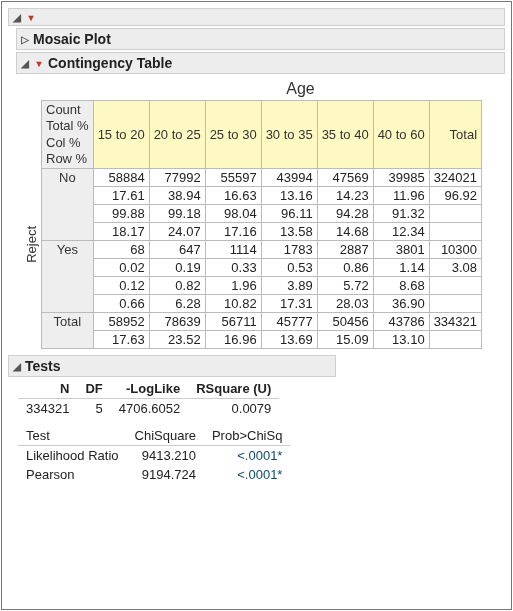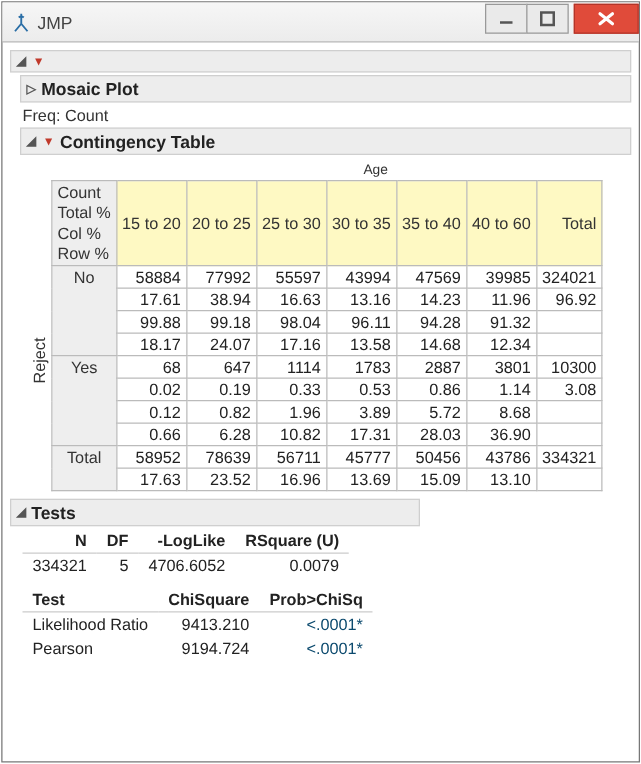--- a/index.html
+++ b/index.html
@@ -95,21 +95,21 @@
   .freq {
     margin: 3px 0 2px 10px;
     font-size: 13px;
     color: #333;
   }
   .ct-wrap {
     margin: 4px 0 0 14px;
   }
   .axis-top {
     text-align: center;
-    font-size: 11px;
+    font-size: 16px;
     color: #333;
     padding: 2px 0 2px 74px;
   }
   .ct-grid {
     display: flex;
   }
   .axis-left {
     writing-mode: vertical-rl;
     transform: rotate(180deg);
     text-align: center;
@@ -170,74 +170,49 @@
     text-align: right;
     padding: 2px 8px;
   }
   table.tests2 {
     border-collapse: collapse;
     font-size: 13px;
     margin: 8px 0 0 10px;
   }
   table.tests2 th {
     text-align: left;
-    font-weight: bold;
+    font-weight: normal;
     padding: 2px 8px;
     border-bottom: 1px solid #ccc;
   }
   table.tests2 th.r { text-align: right; }
   table.tests2 td {
     padding: 2px 8px;
   }
   table.tests2 td.r { text-align: right; }
   .sig { color: #0c4a6e; }
 </style>
 </head>
 <body>
 
 <div class="window">
 
-  <div class="titlebar">
-    <span class="app-icon">
-      <svg width="16" height="16" viewBox="0 0 16 16">
-        <path d="M8 1 L8 9 M8 9 L3 15 M8 9 L13 15 M6 4 Q8 2 10 4" stroke="#2a6ea6" stroke-width="1.5" fill="none"></path>
-      </svg>
-    </span>
-    <span class="app-title">JMP</span>
-    <span class="titlebar-spacer"></span>
-    <span class="winbtn min">
-      <svg width="14" height="14">
-          <rect x="2" y="9" width="10" height="2" fill="#555"></rect>
-        </svg>
-    </span>
-    <span class="winbtn max">
-      <svg width="14" height="14">
-          <rect x="2" y="2" width="10" height="10" fill="none" stroke="#555" stroke-width="2"></rect>
-        </svg>
-    </span>
-    <span class="winbtn close">
-      <svg width="18" height="14">
-          <path d="M4 3 L14 11 M14 3 L4 11" stroke="#fff" stroke-width="2.5" stroke-linecap="round"></path>
-        </svg>
-    </span>
-  </div>
 
   <div class="content">
 
     <div class="section-head">
       <span class="disc">◢</span>
       <span class="menu-dot">▾</span>
     </div>
 
     <div class="section-head sub">
       <span class="disc">▷</span>
       <span>Mosaic Plot</span>
     </div>
 
-    <div class="freq">Freq: Count</div>
 
     <div class="section-head sub">
       <span class="disc">◢</span>
       <span class="menu-dot">▾</span>
       <span>Contingency Table</span>
     </div>
 
     <div class="ct-wrap">
       <div class="axis-top">Age</div>
       <div class="ct-grid">

